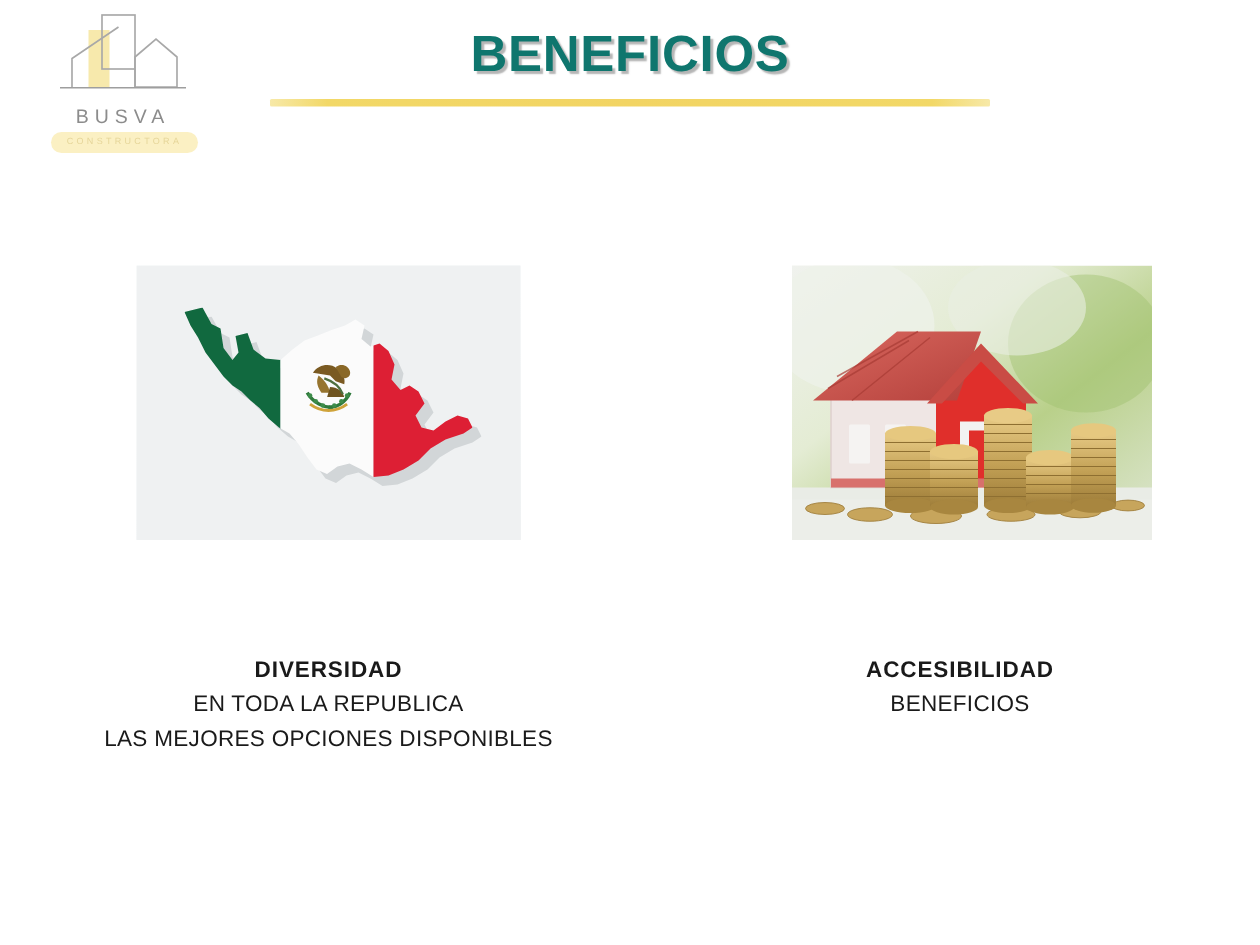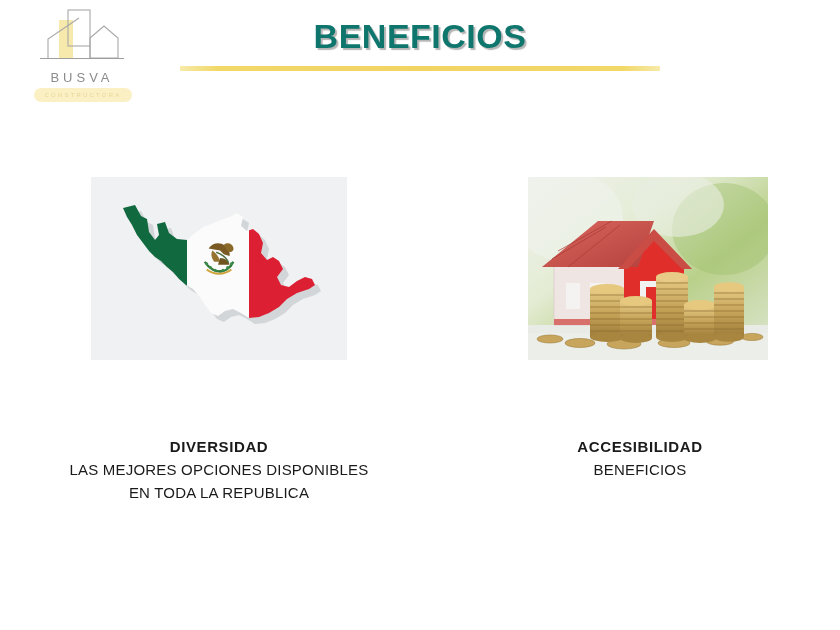--- a/index.html
+++ b/index.html
@@ -223,22 +223,22 @@
           <circle cx="23" cy="33" r="1.6" fill="#3d8c4a"></circle>
           <path d="M6,32 C14,38 24,38 32,32" fill="none" stroke="#cfa33a" stroke-width="2"></path>
           <path d="M16,14 C22,16 27,20 29,25" fill="none" stroke="#4e6f3f" stroke-width="1.6"></path>
         </g>
       </svg>
     </div>
   </div>
 
   <div class="caption caption-left">
     <div class="caption-title">DIVERSIDAD</div>
+    <div class="caption-body">EN TODA LA REPUBLICA</div>
     <div class="caption-body">LAS MEJORES OPCIONES DISPONIBLES</div>
-    <div class="caption-body">EN TODA LA REPUBLICA</div>
   </div>
 
   <div class="photo photo-right">
     <div class="house-scene">
       <svg viewBox="0 0 240 183" width="240" height="183" aria-hidden="true">
         <defs>
           <linearGradient id="bg" x1="0" y1="0" x2="1" y2="1">
             <stop offset="0%" stop-color="#f0f2ee"></stop>
             <stop offset="35%" stop-color="#e4ecd4"></stop>
             <stop offset="62%" stop-color="#b9d08a"></stop>

